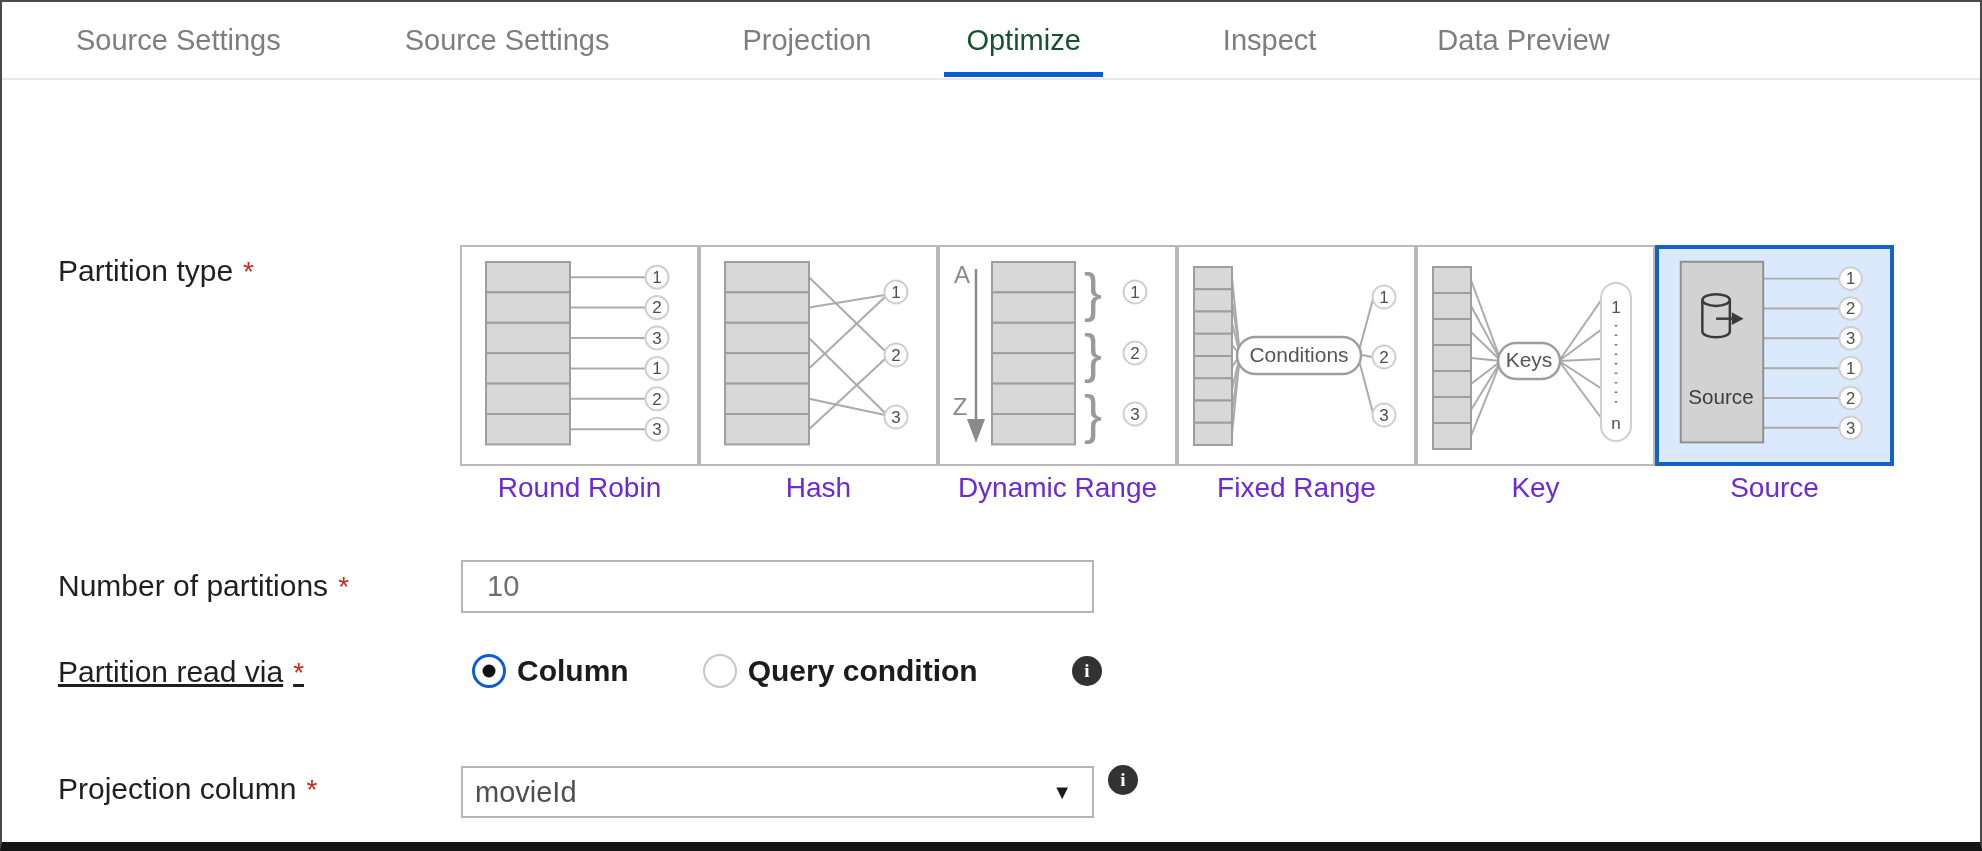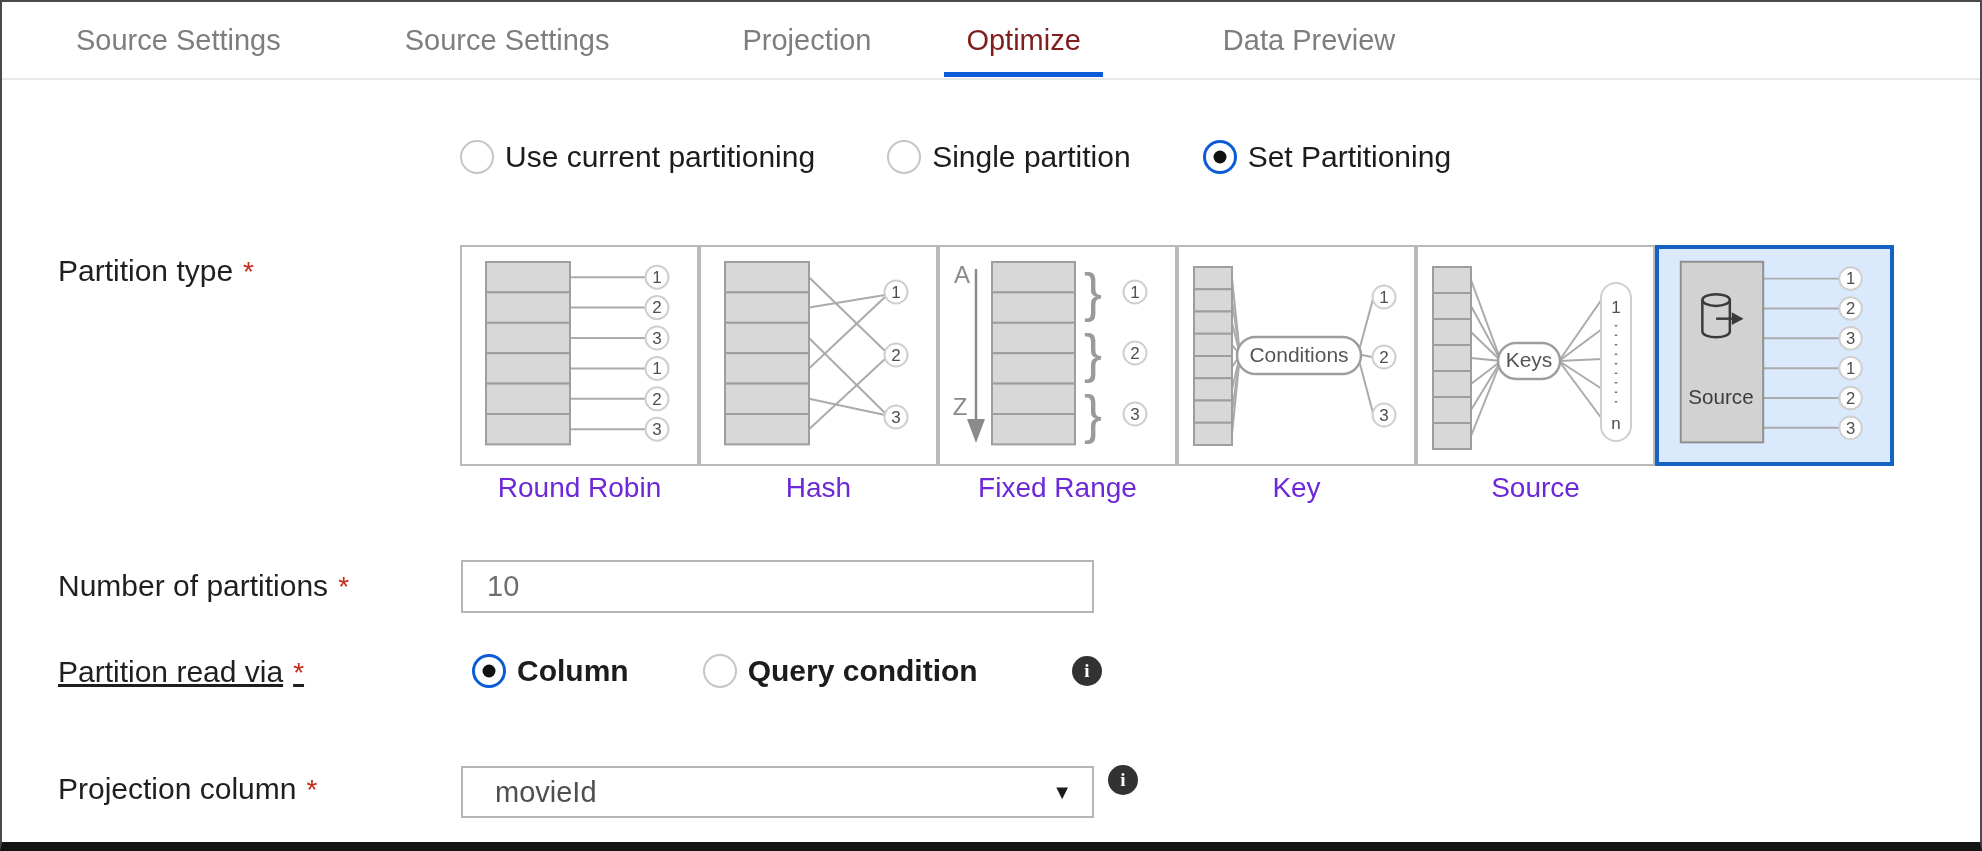--- a/index.html
+++ b/index.html
@@ -11,21 +11,21 @@
   
   .tabbar{position:absolute;left:0;right:0;top:0;height:76px;border-bottom:2px solid #e9e9e9;
           display:flex;align-items:center;padding-left:66px;background:#fff;}
   .tab{position:relative;height:100%;display:flex;align-items:center;font-size:29px;color:#7e7e7e;
        padding:0 8px;cursor:default;white-space:nowrap;}
   .tab:nth-child(1){margin-right:108px;}
   .tab:nth-child(2){margin-right:117px;}
   .tab:nth-child(3){margin-right:79px;}
   .tab:nth-child(4){margin-right:126px;}
   .tab:nth-child(5){margin-right:105px;}
-  .tab.active{color:#7f1d1d;text-align:center;}
+  .tab.active{color:#14532d;text-align:center;}
   .tab.active::after{content:'';position:absolute;left:-14px;right:-14px;bottom:1px;height:5px;background:#0b5cd5;}
 
   
   .field-label{position:absolute;left:56px;font-size:30px;color:#1f1f1f;white-space:nowrap;}
   .req{color:#c42b1c;margin-left:10px;font-size:28px;}
 
   
   .radio-row{position:absolute;display:flex;align-items:center;}
   .radio-group{display:flex;align-items:center;}
   .radio{position:relative;width:34px;height:34px;box-sizing:border-box;border:2px solid #c6c6c6;
@@ -53,55 +53,42 @@
   .wire{stroke:#ababab;stroke-width:2;fill:none;}
   .bubble{fill:#fff;stroke:#cfcfcf;stroke-width:2;}
   .pill{fill:#fff;stroke:#9e9e9e;stroke-width:2.5;}
 
   
   .text-input{position:absolute;left:459px;top:558px;width:633px;height:53px;box-sizing:border-box;
               border:2px solid #b5b5b5;background:#fff;font-size:29px;color:#6e6e6e;
               padding:0 0 0 24px;outline:none;font-family:"Liberation Sans",sans-serif;}
   .dropdown{position:absolute;left:459px;top:764px;width:633px;height:52px;box-sizing:border-box;
             border:2px solid #b5b5b5;background:#fff;display:flex;align-items:center;
-            padding:0 20px 0 32px;font-size:29px;color:#4f4f4f;cursor:pointer;}
+            padding:0 20px 0 12px;font-size:29px;color:#4f4f4f;cursor:pointer;}
   .caret{margin-left:auto;font-size:20px;color:#1b1b1b;}
 
   
   .info{position:absolute;width:30px;height:30px;border-radius:50%;background:#323232;color:#fff;
         display:flex;align-items:center;justify-content:center;font-size:19px;font-weight:bold;
         font-family:"Liberation Serif",serif;cursor:pointer;}
 </style>
 </head>
 <body>
 
 <div class="app">
 
   <div class="tabbar">
     <div class="tab">Source Settings</div>
     <div class="tab">Source Settings</div>
     <div class="tab">Projection</div>
     <div class="tab active">Optimize</div>
+    <div class="tab">Inspect</div>
     <div class="tab">Data Preview</div>
   </div>
 
-  <div class="radio-row" style="left:458px;top:138px;">
-    <div class="radio-group" style="margin-right:72px;">
-      <span class="radio"></span>
-      <span class="radio-label">Use current partitioning</span>
-    </div>
-    <div class="radio-group" style="margin-right:72px;">
-      <span class="radio"></span>
-      <span class="radio-label">Single partition</span>
-    </div>
-    <div class="radio-group">
-      <span class="radio selected"></span>
-      <span class="radio-label">Set Partitioning</span>
-    </div>
-  </div>
 
   <div class="field-label" style="top:252px;">
     <span>Partition type</span><span class="req">*</span>
   </div>
 
   <div class="tiles">
 
     <div class="tile">
       <svg viewBox="0 0 235 217">
         <line class="wire" x1="108" y1="30.2" x2="183" y2="30.2"></line>
@@ -268,20 +255,21 @@
         <text class="cnum" x="195" y="127.2">1</text>
         <text class="cnum" x="195" y="157.6">2</text>
         <text class="cnum" x="195" y="188">3</text>
       </svg>
     </div>
   </div>
 
   <div class="tile-captions">
     <div class="tile-caption">Round Robin</div>
     <div class="tile-caption">Hash</div>
+    <div class="tile-caption">Dynamic Range</div>
     <div class="tile-caption">Fixed Range</div>
     <div class="tile-caption">Key</div>
     <div class="tile-caption">Source</div>
   </div>
 
   <div class="field-label" style="top:567px;">
     <span>Number of partitions</span><span class="req">*</span>
   </div>
   <input class="text-input" type="text" value="10" style="">
 

